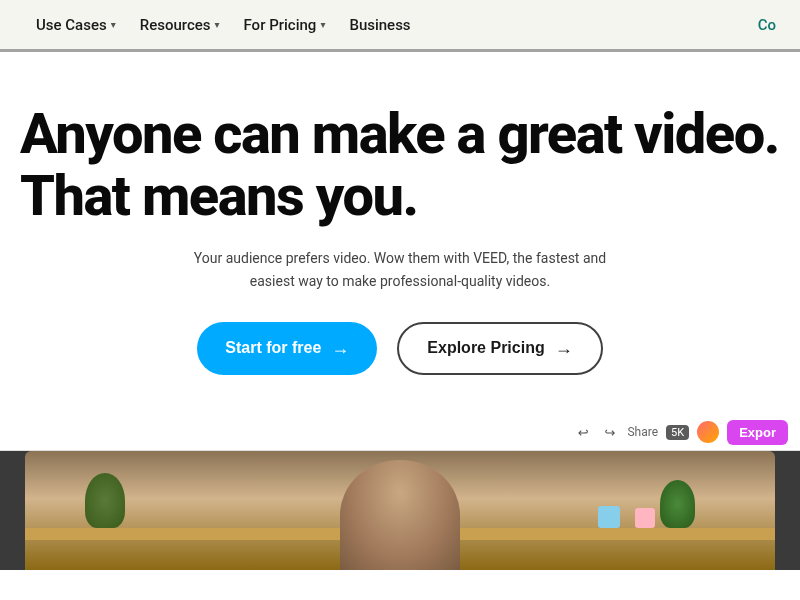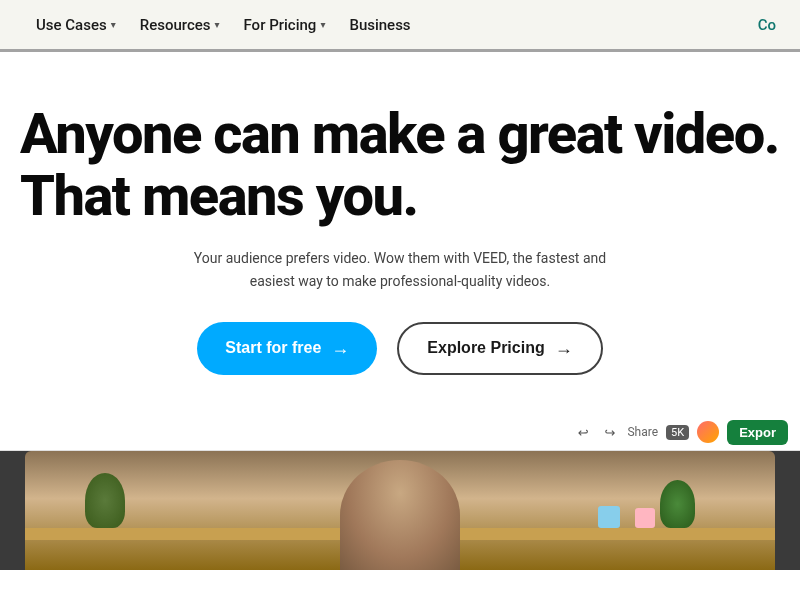--- a/index.html
+++ b/index.html
@@ -156,21 +156,21 @@
     .toolbar-btn {
       background: none;
       border: none;
       cursor: pointer;
       color: #555;
       font-size: 13px;
       padding: 2px 4px;
     }
 
     .export-btn {
-      background: #15803d;
+      background: #d946ef;
       color: #fff;
       border: none;
       border-radius: 6px;
       padding: 5px 12px;
       font-size: 13px;
       font-weight: 600;
       cursor: pointer;
       text-align: right;
     }
 

